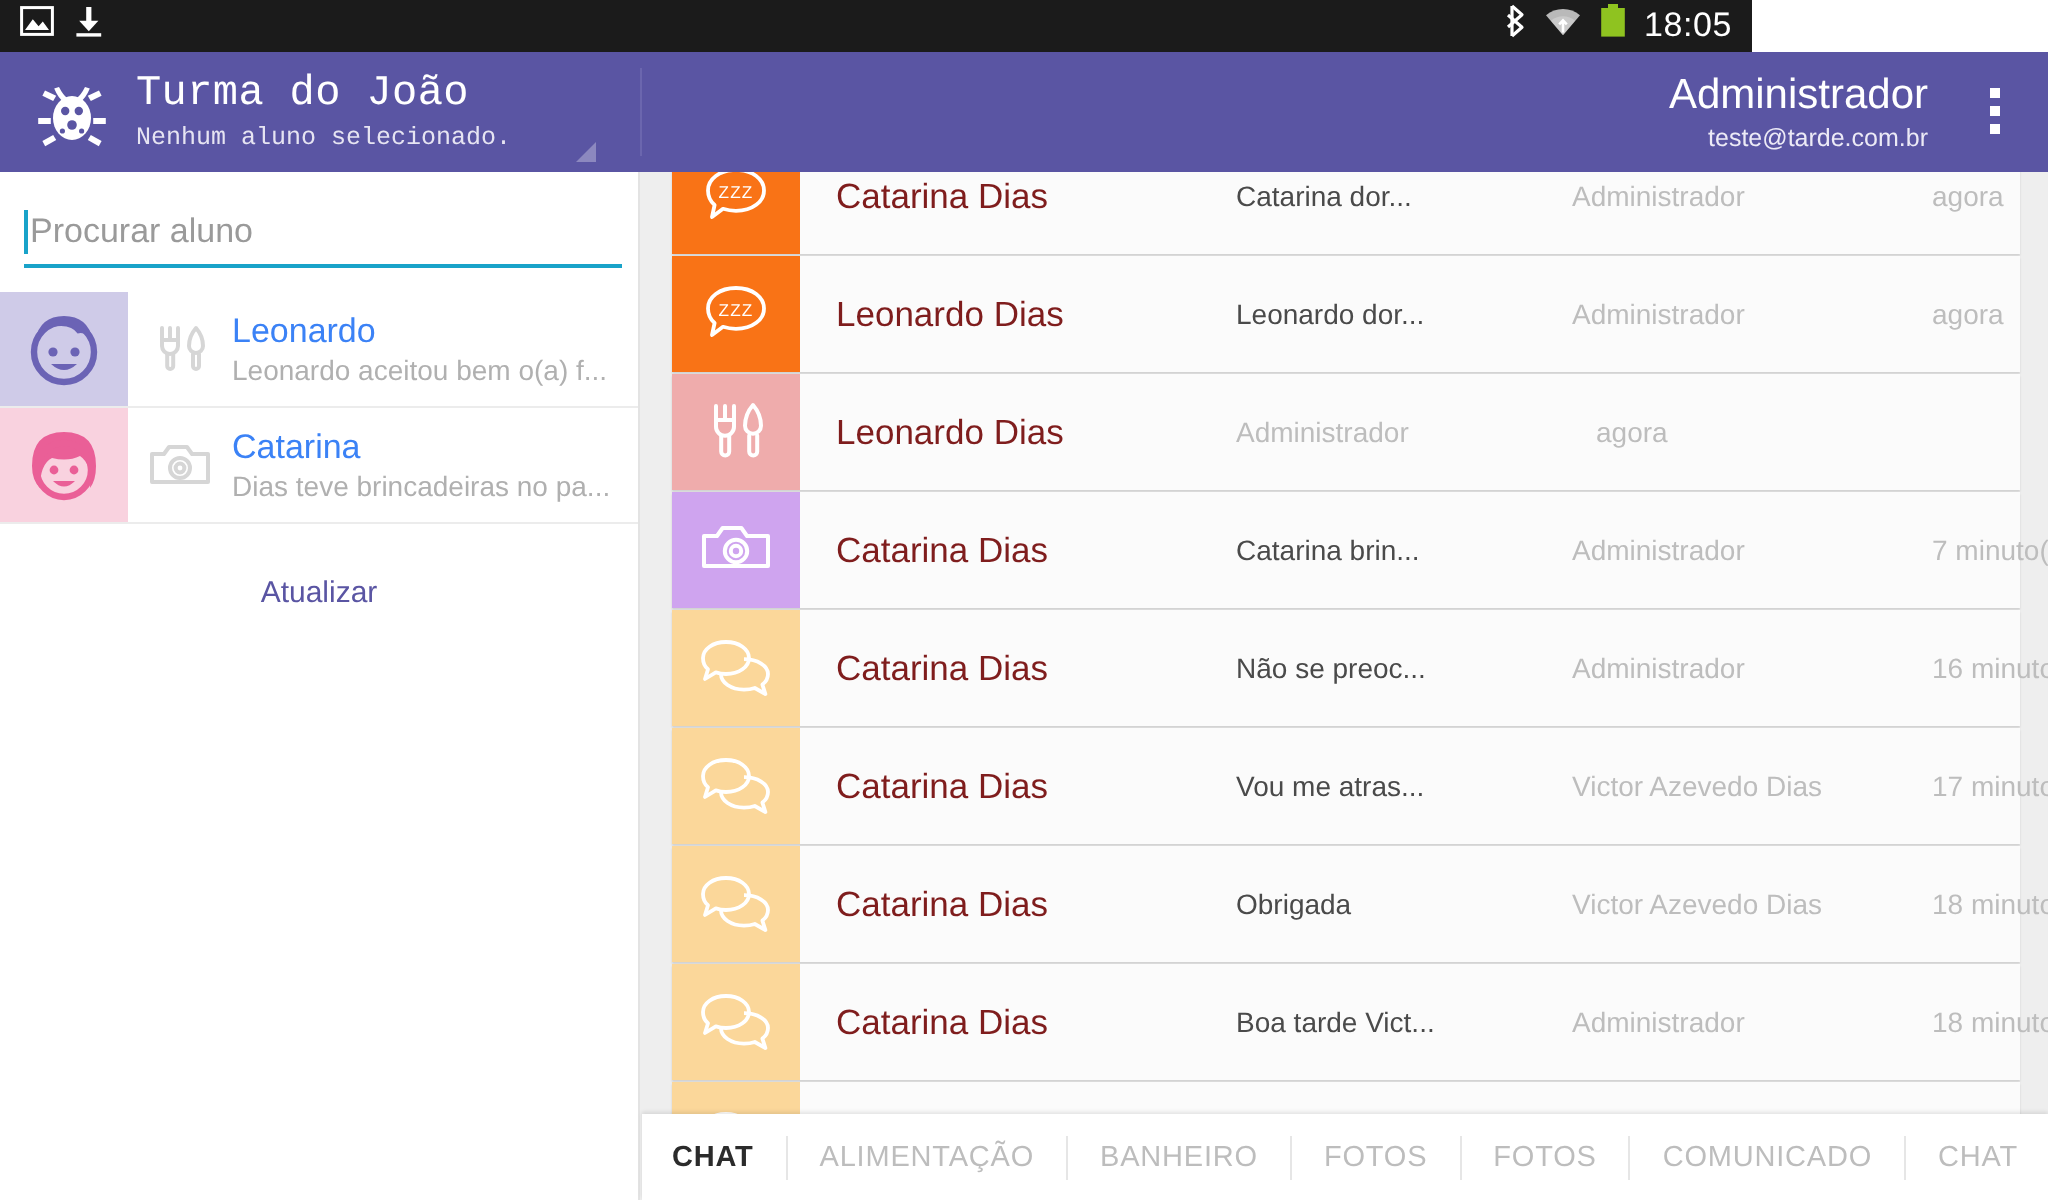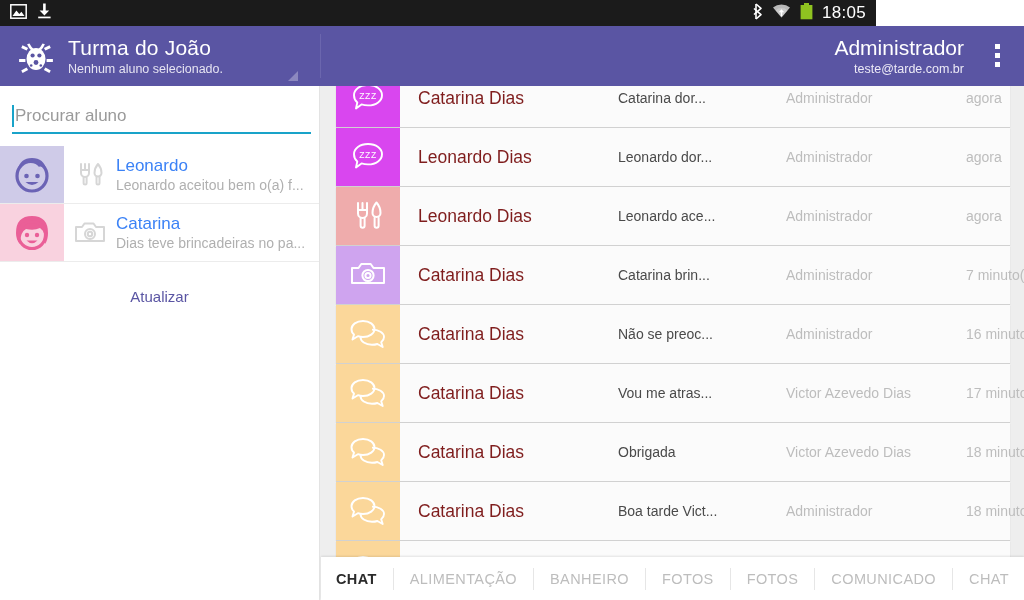--- a/index.html
+++ b/index.html
@@ -27,20 +27,21 @@
   .appbar {
     position: absolute; top: 26px; left: 0;
     width: 1024px; height: 60px;
     background: #5a55a3;
     display: flex; align-items: center;
   }
   .appbar-left {
     width: 320px; height: 76px;
     display: flex; align-items: center;
     position: relative;
+    font-family: Liberation Mono, monospace;
   }
   .bug-icon { margin-left: 14px; width: 44px; height: 44px; display:block; flex:0 0 auto; }
   .title-block { margin-left: 10px; color: #ffffff; line-height: 1.12; }
   .app-title { font-size: 21px; font-weight: 400; letter-spacing: .2px; }
   .app-sub { font-size: 12.5px; color: #e6e4f2; margin-top: 2px; }
   .spinner-caret {
     position: absolute; right: 22px; bottom: 13px;
     width: 0; height: 0;
     border-left: 10px solid transparent;
     border-bottom: 10px solid #8c88bf;
@@ -128,21 +129,21 @@
   .card {
     height: 58px; margin-bottom: 1px;
     background: #fafafa;
     display: flex; align-items: stretch;
     box-shadow: 0 1px 1px rgba(0,0,0,.12);
   }
   .card-icon {
     width: 64px; flex: 0 0 auto;
     display: flex; align-items: center; justify-content: center;
   }
-  .c-sleep { background: #d946ef; }
+  .c-sleep { background: #f97316; }
   .c-food  { background: #efacac; }
   .c-photo { background: #cfa4ef; }
   .c-chat  { background: #fbd79a; }
   .card-body {
     flex: 1; display: flex; align-items: center;
     padding-left: 18px; padding-right: 14px;
     background: #fbfbfb;
     min-width: 0;
   }
   .cb-name {
@@ -387,21 +388,20 @@
                 <path d="M7 4 v7 M11.5 4 v7 M16 4 v7"></path>
                 <path d="M7 11 h9 v3.4 a4.5 4.5 0 0 1 -9 0 z"></path>
                 <path d="M9.6 18.8 v8 a2 2 0 0 0 4 0 v-8"></path>
                 <path d="M25.5 3.5 q4 4.6 4 10.4 a4 4 0 0 1 -8 0 q0 -5.8 4 -10.4 z"></path>
                 <path d="M23.6 18.8 v8 a2 2 0 0 0 4 0 v-8"></path>
               </g>
             </svg>
           </div>
           <div class="card-body">
             <div class="cb-name">Leonardo Dias</div>
-            <div class="cb-msg">Leonardo ace...</div>
             <div class="cb-author">Administrador</div>
             <div class="cb-time">agora</div>
           </div>
         </div>
         <div class="card">
           <div class="card-icon c-photo">
             <svg width="36" height="34" viewBox="0 0 36 34">
               <g fill="none" stroke="#ffffff" stroke-width="2" stroke-linejoin="round">
                 <path d="M2 10 h6.5 l2.8 -4 h9.4 L23.5 10 H34 v15 H2 z"></path>
                 <circle cx="18" cy="17.5" r="5.6"></circle>

